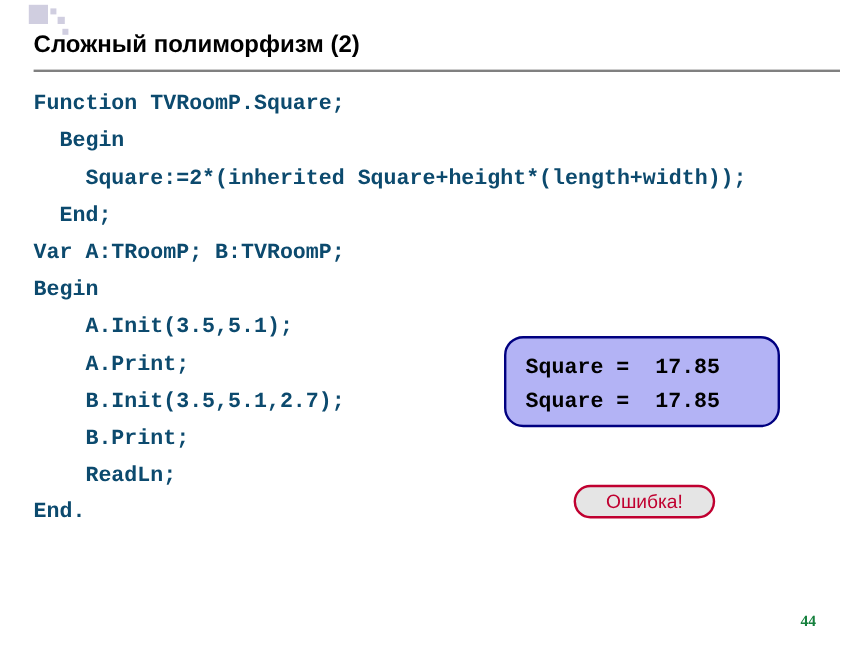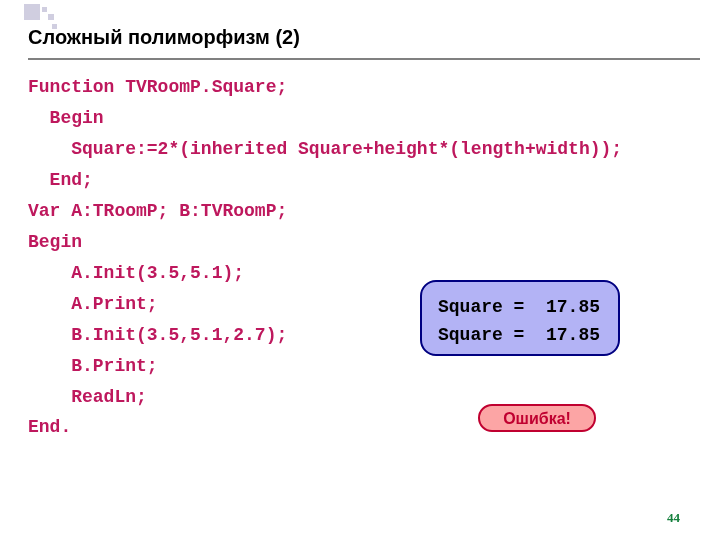--- a/index.html
+++ b/index.html
@@ -24,44 +24,44 @@
   .rule {
     position:absolute; left:28px; right:20px; top:58px; height:2px; background:#808080;
   }
   .title {
     position:absolute; left:28px; top:26px;
     font-size:20px; font-weight:bold; color:#000;
   }
   .code {
     position:absolute; left:28px; top:72px; right:20px;
     font-family: "Courier New", monospace;
-    font-size:18px; font-weight:bold; color:#be185d;
+    font-size:18px; font-weight:bold; color:#0c4a6e;
     white-space: pre;
     line-height: 1.72;
   }
   .output-box {
     position:absolute; left:420px; top:280px;
-    width:200px; height:76px;
+    width:230px; height:76px;
     background:#b3b3f5;
     border:2.5px solid #000080;
     border-radius:16px;
     padding:12px 16px;
     font-family:"Courier New", monospace;
     font-size:18px; font-weight:bold; color:#000;
     line-height:1.55;
     white-space: pre;
   }
   .error-badge {
     position:absolute; left:478px; top:404px;
     width:118px; height:28px;
-    background:#fca5a5;
+    background:#e5e5e5;
     border:2px solid #c00030;
     border-radius:14px;
     text-align:center;
-    font-size:16px; font-weight:bold; color:#c00030;
+    font-size:16px; font-weight:normal; color:#c00030;
     line-height:26px;
   }
   .pagenum {
     position:absolute; right:40px; bottom:14px;
     font-size:13px; font-weight:bold; color:#15803d;font-family:Liberation Serif, serif;
   }
 </style>
 </head>
 <body>
 

